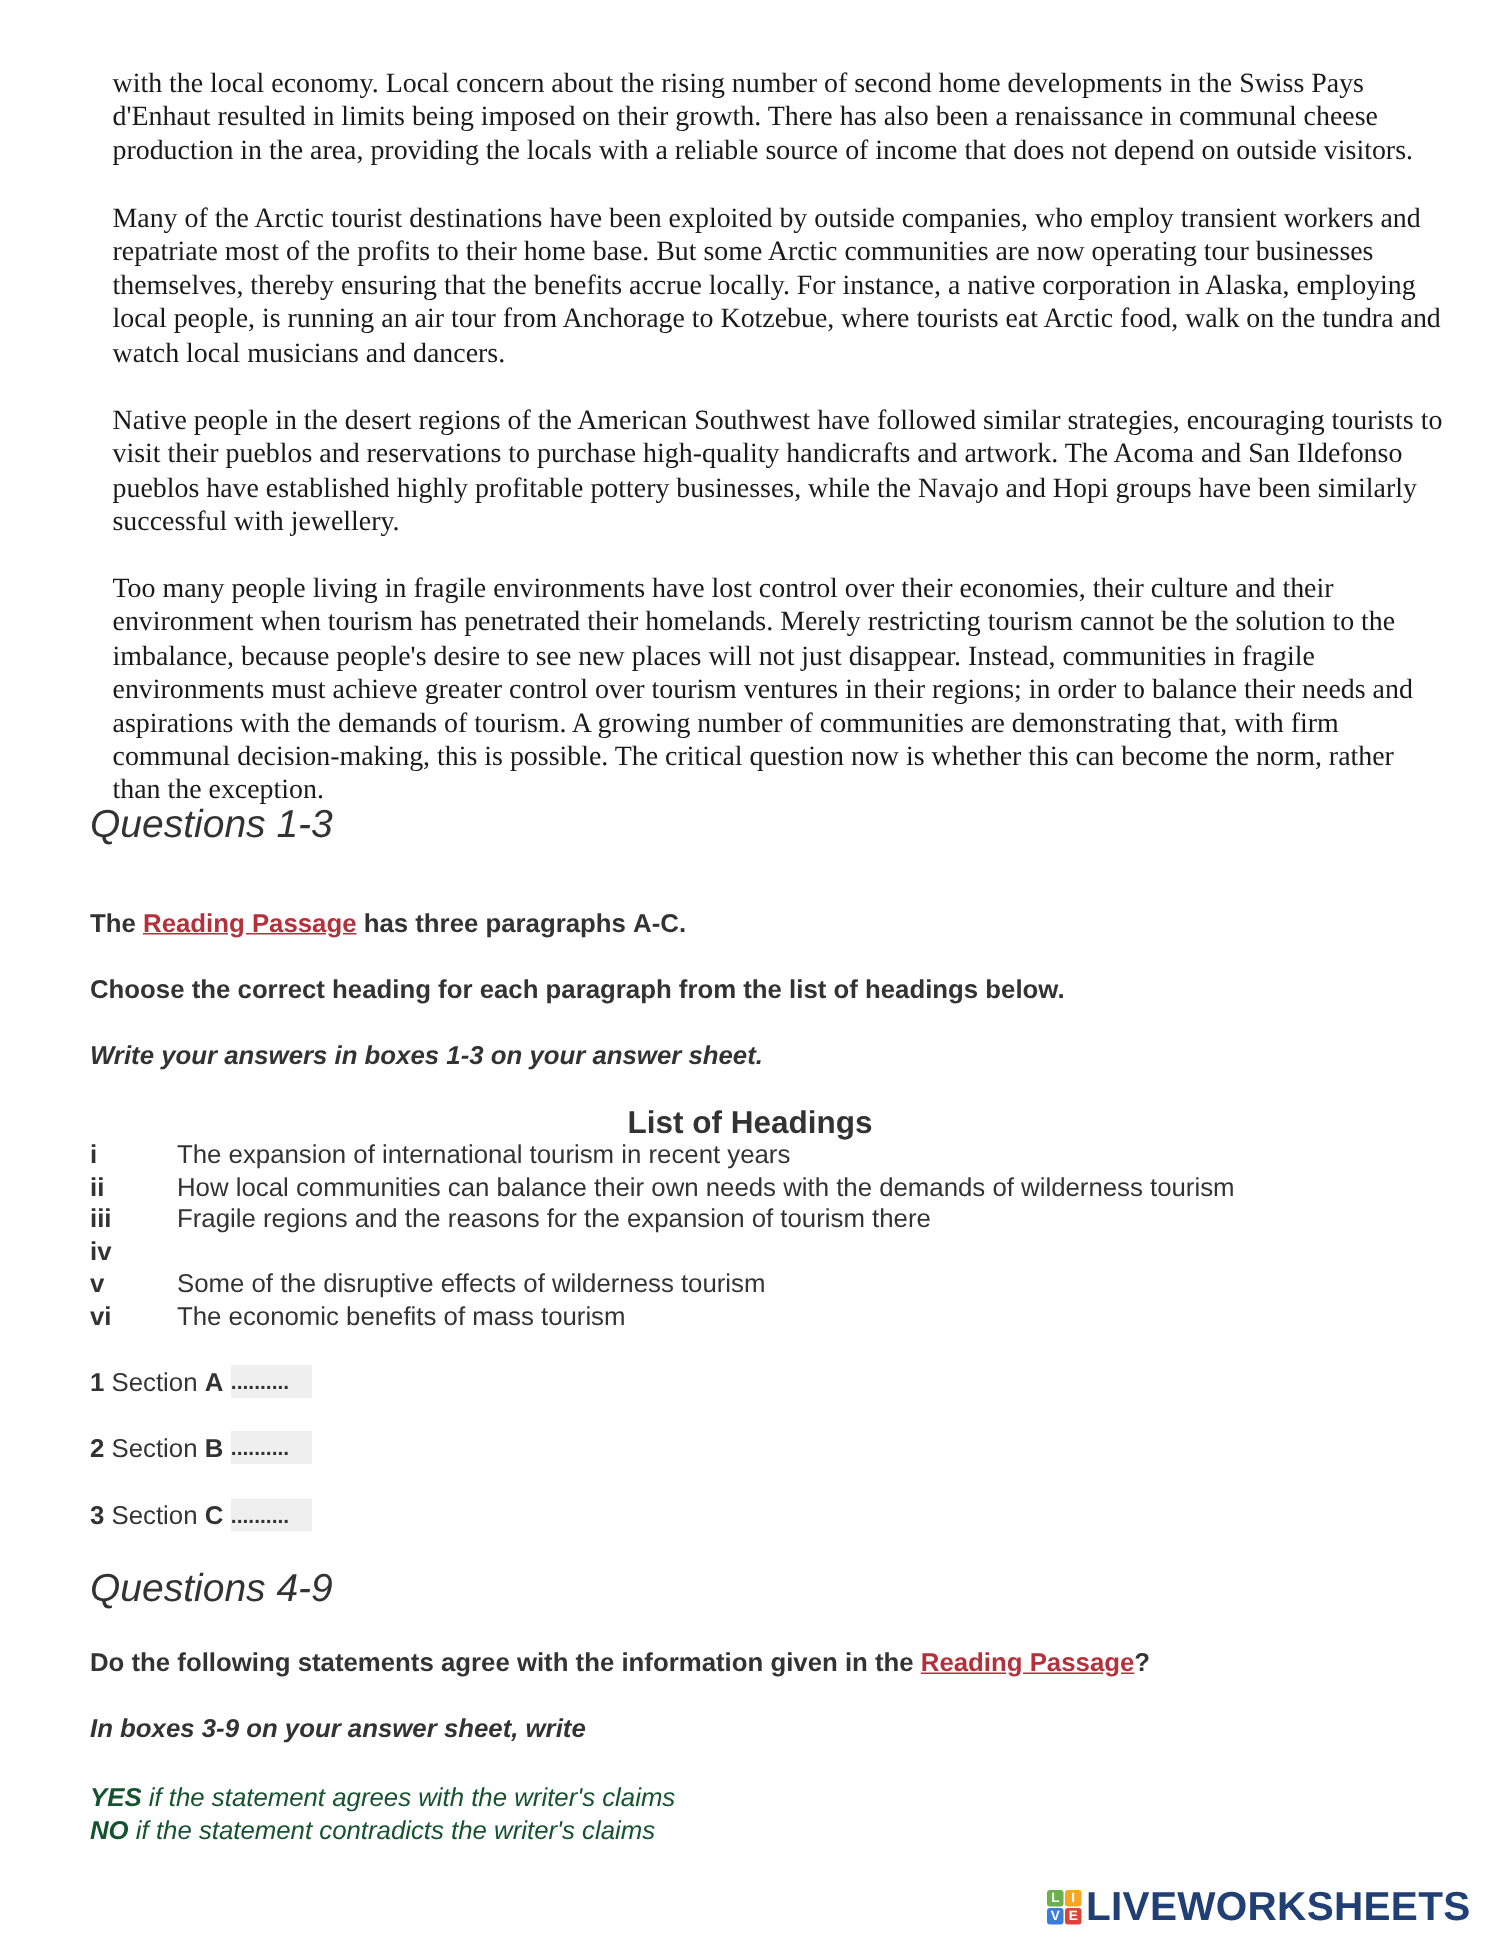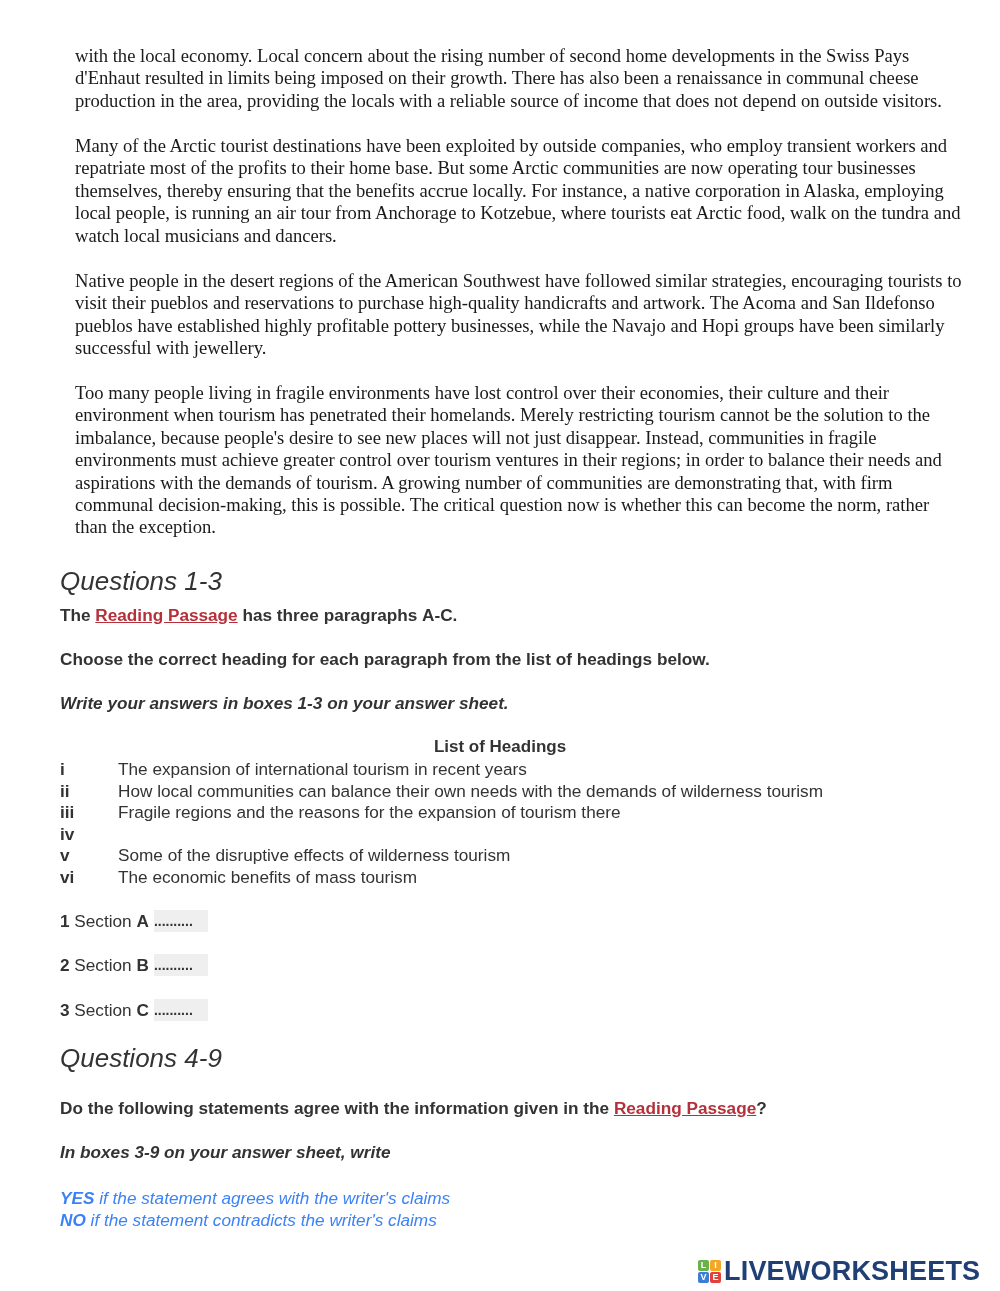--- a/index.html
+++ b/index.html
@@ -17,21 +17,21 @@
     .instr {
       position: absolute; left: 60px; margin: 0;
       font-family: "Liberation Sans", "DejaVu Sans", sans-serif;
       font-size: 17.2px; color: #333333; white-space: nowrap; font-weight: bold;
     }
     .instr.it { font-style: italic; }
     .link { color: #b4303a; text-decoration: underline; cursor: pointer; }
     .list-title {
       position: absolute; left: 0; width: 1000px; top: 737px; text-align: center;
       font-family: "Liberation Sans", "DejaVu Sans", sans-serif;
-      font-weight: bold; font-size: 17px; color: #333333; margin: 0;
+      font-weight: bold; font-size: 21px; color: #333333; margin: 0;
     }
     .headings { position: absolute; left: 60px; top: 759px; margin: 0; padding: 0; list-style: none; }
     .heading-row {
       display: flex; height: 21.6px; line-height: 21.6px;
       font-family: "Liberation Sans", "DejaVu Sans", sans-serif;
       font-size: 17.2px; color: #333333; white-space: nowrap;
     }
     .heading-num { width: 58px; font-weight: bold; }
     .answer-line {
       position: absolute; left: 60px;
@@ -44,21 +44,21 @@
       display: inline-block; margin-left: 5px; width: 54px; height: 22px;
       background: #efefef; position: relative; cursor: text;
     }
     .answer-box span {
       position: absolute; left: 0; bottom: 3px; font-weight: bold; letter-spacing: 0px;
       font-size: 14px; color: #333;
     }
     .yng {
       position: absolute; left: 60px; top: 1187px; margin: 0;
       font-family: "Liberation Sans", "DejaVu Sans", sans-serif;
-      font-style: italic; font-size: 17.2px; line-height: 22px; color: #3b82f6;
+      font-style: italic; font-size: 17.2px; line-height: 22px; color: #14532d;
     }
     .yng b { font-weight: bold; }
     .logo {
       position: absolute; left: 698px; top: 1256px; display: flex; align-items: center;
     }
     .logo-icon { display: grid; grid-template-columns: 11px 11px; grid-template-rows: 11px 11px; gap: 1px; margin-right: 3px; }
     .logo-icon div {
       font-family: "Liberation Sans", "DejaVu Sans", sans-serif;
       font-size: 9px; font-weight: bold; color: #ffffff; text-align: center; line-height: 11px;
       border-radius: 2px;
@@ -69,21 +69,21 @@
     }
   </style>
 </head>
 <body>
 
 <p class="passage-block serif" style="top:30px;">with the local economy. Local concern about the rising number of second home developments in the Swiss Pays d'Enhaut resulted in limits being imposed on their growth. There has also been a renaissance in communal cheese production in the area, providing the locals with a reliable source of income that does not depend on outside visitors.</p>
 <p class="passage-block serif" style="top:120px;">Many of the Arctic tourist destinations have been exploited by outside companies, who employ transient workers and repatriate most of the profits to their home base. But some Arctic communities are now operating tour businesses themselves, thereby ensuring that the benefits accrue locally. For instance, a native corporation in Alaska, employing local people, is running an air tour from Anchorage to Kotzebue, where tourists eat Arctic food, walk on the tundra and watch local musicians and dancers.</p>
 <p class="passage-block serif" style="top:255px;">Native people in the desert regions of the American Southwest have followed similar strategies, encouraging tourists to visit their pueblos and reservations to purchase high-quality handicrafts and artwork. The Acoma and San Ildefonso pueblos have established highly profitable pottery businesses, while the Navajo and Hopi groups have been similarly successful with jewellery.</p>
 <p class="passage-block serif" style="top:367px;">Too many people living in fragile environments have lost control over their economies, their culture and their environment when tourism has penetrated their homelands. Merely restricting tourism cannot be the solution to the imbalance, because people's desire to see new places will not just disappear. Instead, communities in fragile environments must achieve greater control over tourism ventures in their regions; in order to balance their needs and aspirations with the demands of tourism. A growing number of communities are demonstrating that, with firm communal decision-making, this is possible. The critical question now is whether this can become the norm, rather than the exception.</p>
 
-<h2 class="q-title" style="top:566px;">Questions 1-3</h2>
+<h2 class="q-title" style="top:534px;">Questions 1-3</h2>
 
 <p class="instr" style="top:605px;"><span>The </span><a class="link">Reading Passage</a><span> has three paragraphs </span><b>A-C</b><span>.</span></p>
 
 <p class="instr" style="top:649px;">Choose the correct heading for each paragraph from the list of headings below.</p>
 
 <p class="instr it" style="top:693px;"><span>Write your answers in boxes </span><b>1-3</b><span> on your answer sheet.</span></p>
 
 <p class="list-title">List of Headings</p>
 
 <ul class="headings">

